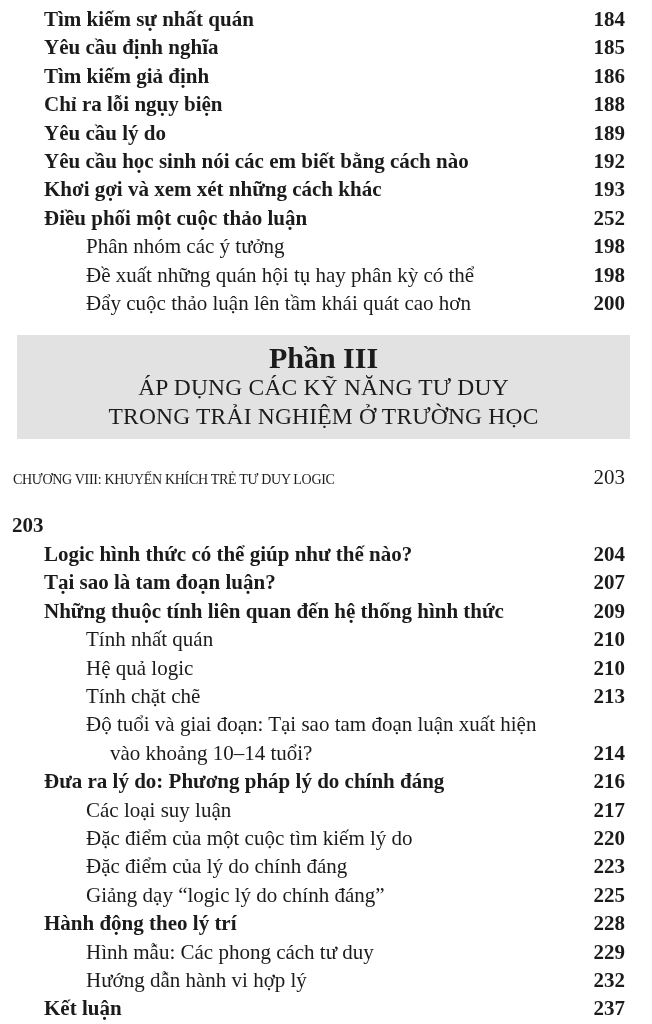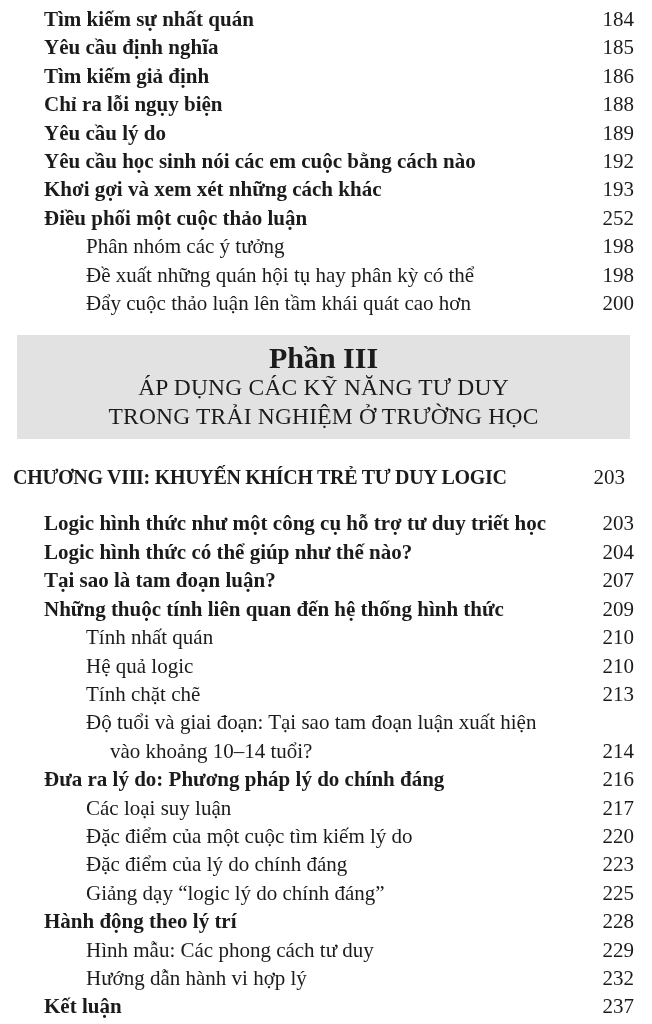--- a/index.html
+++ b/index.html
@@ -22,29 +22,29 @@
     overflow: hidden;
   }
   .toc-list { padding-top: 0; }
   #toc-top { padding-top: 5px; }
   .toc-row {
     display: flex;
     justify-content: space-between;
     align-items: baseline;
     font-size: 21px;
     line-height: 28.4px;
-    padding-right: 18px;
+    padding-right: 27px;
     white-space: nowrap;
     gap: 16px;
   }
   .toc-row .title { overflow: hidden; }
   .toc-row.l1 .title { padding-left: 44px; font-weight: 700; }
   .toc-row.l2 .title { padding-left: 86px; font-weight: 400; }
   .toc-row.l2c .title { padding-left: 110px; font-weight: 400; }
-  .toc-row .pnum { font-weight: 400; padding-left: 12px; }
+  .toc-row .pnum { font-weight: 700; padding-left: 12px; }
   .part-box {
     margin: 18px 22px 0 17px;
     background: var(--box-bg);
     text-align: center;
     padding: 8px 0 8px 0;
   }
   .part-label {
     font-size: 30px;
     font-weight: 700;
     line-height: 30px;
@@ -59,22 +59,22 @@
     display: flex;
     justify-content: space-between;
     align-items: baseline;
     margin-top: 26px;
     padding-left: 13px;
     padding-right: 27px;
     line-height: 25px;
     white-space: nowrap;
   }
   .chapter-title {
-    font-size: 20px;
-    font-weight: 700;
+    font-size: 14px;
+    font-weight: 400;
     letter-spacing: -0.3px;
     text-align: center;
   }
   .chapter-page {
     font-size: 21px;
     font-weight: 400;
     padding-left: 12px;
   }
   #toc-bottom { padding-top: 19px; }
 </style>
@@ -98,21 +98,21 @@
       </div>
       <div class="toc-row l1">
         <span class="title">Chỉ ra lỗi ngụy biện</span>
         <span class="pnum">188</span>
       </div>
       <div class="toc-row l1">
         <span class="title">Yêu cầu lý do</span>
         <span class="pnum">189</span>
       </div>
       <div class="toc-row l1">
-        <span class="title">Yêu cầu học sinh nói các em cuộc bằng cách nào</span>
+        <span class="title">Yêu cầu học sinh nói các em biết bằng cách nào</span>
         <span class="pnum">192</span>
       </div>
       <div class="toc-row l1">
         <span class="title">Khơi gợi và xem xét những cách khác</span>
         <span class="pnum">193</span>
       </div>
       <div class="toc-row l1">
         <span class="title">Điều phối một cuộc thảo luận</span>
         <span class="pnum">252</span>
       </div>
@@ -136,21 +136,20 @@
     <div class="part-title">TRONG TRẢI NGHIỆM Ở TRƯỜNG HỌC</div>
   </div>
 
   <div class="chapter-row">
     <span class="chapter-title">CHƯƠNG VIII: KHUYẾN KHÍCH TRẺ TƯ DUY LOGIC</span>
     <span class="chapter-page">203</span>
   </div>
 
   <div class="toc-list" id="toc-bottom">
       <div class="toc-row l1">
-        <span class="title">Logic hình thức như một công cụ hỗ trợ tư duy triết học</span>
         <span class="pnum">203</span>
       </div>
       <div class="toc-row l1">
         <span class="title">Logic hình thức có thể giúp như thế nào?</span>
         <span class="pnum">204</span>
       </div>
       <div class="toc-row l1">
         <span class="title">Tại sao là tam đoạn luận?</span>
         <span class="pnum">207</span>
       </div>

